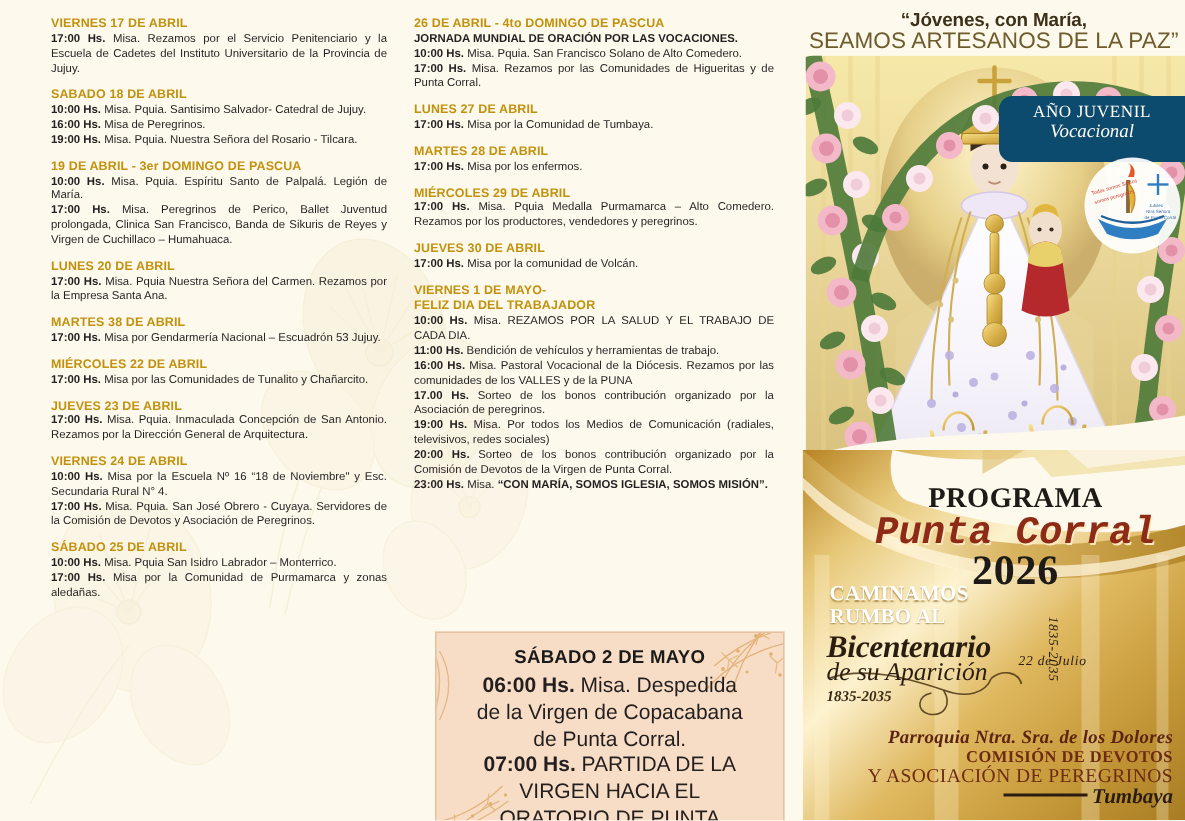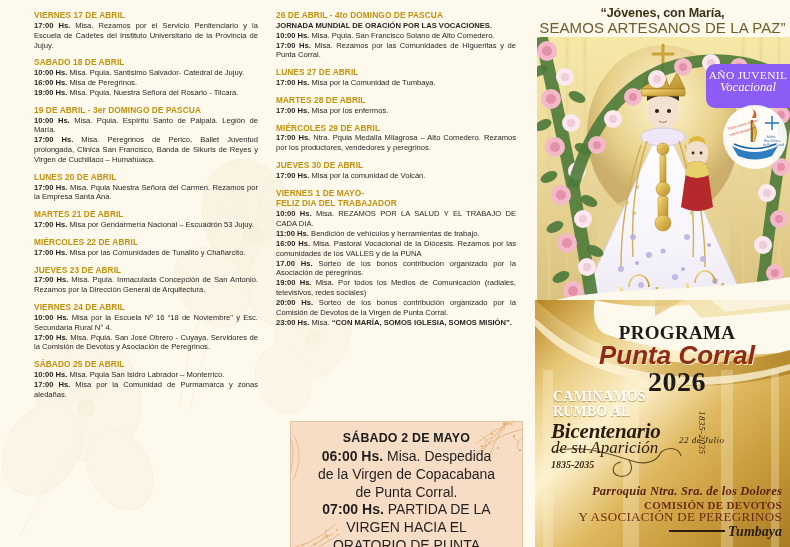--- a/index.html
+++ b/index.html
@@ -132,22 +132,22 @@
     position: absolute;
     left: 2px; top: 37px;
     width: 253px; height: 283px;
     overflow: hidden;
   }
   .photo svg { display:block; }
 
   .badge {
     position: absolute;
     right: 0px; top: 64px;
-    width: 84px; height: 44px;
-    background: #8b5cf6;
+    width: 124px; height: 44px;
+    background: #0c4a6e;
     border-radius: 9px 0 0 9px;
     color: #fffdf4;
     text-align: center;
     padding-top: 5px;
     z-index: 5;
   }
   .badge .b1 {
     font-family: "Liberation Serif", serif;
     font-size: 11.4px;
     letter-spacing: .4px;
@@ -182,21 +182,21 @@
     width: 210px;
   }
   .prog-text .p1 {
     font-family: "Liberation Serif", serif;
     font-weight: bold;
     font-size: 19px;
     color: #1d1a17;
     letter-spacing: .3px;
   }
   .prog-text .p2 {
-    font-family: Liberation Sans, sans-serif;
+    font-family: Liberation Mono, monospace;
     font-style: italic;
     font-weight: bold;
     font-size: 26px;
     color: #8d2b16;
     margin-top: -4px;
     text-shadow: 1px 1px 0 #ffe9c0;
   }
   .prog-text .p3 {
     font-family: "Liberation Serif", serif;
     font-weight: bold;
@@ -370,21 +370,21 @@
     <div class="entry"><span class="t">16:00 Hs.</span> <span>Misa de Peregrinos.</span></div>
     <div class="entry"><span class="t">19:00 Hs.</span> <span>Misa. Pquia. Nuestra Señora del Rosario - Tilcara.</span></div>
 
     <div class="day-head">19 DE ABRIL - 3er DOMINGO DE PASCUA</div>
     <div class="entry"><span class="t">10:00 Hs.</span> <span>Misa. Pquia. Espíritu Santo de Palpalá. Legión de María.</span></div>
     <div class="entry"><span class="t">17:00 Hs.</span> <span>Misa. Peregrinos de Perico, Ballet Juventud prolongada, Clinica San Francisco, Banda de Sikuris de Reyes y Virgen de Cuchillaco – Humahuaca.</span></div>
 
     <div class="day-head">LUNES 20 DE ABRIL</div>
     <div class="entry"><span class="t">17:00 Hs.</span> <span>Misa. Pquia Nuestra Señora del Carmen. Rezamos por la Empresa Santa Ana.</span></div>
 
-    <div class="day-head">MARTES 21 DE ABRIL</div>
+    <div class="day-head">MARTES 38 DE ABRIL</div>
     <div class="entry"><span class="t">17:00 Hs.</span> <span>Misa por Gendarmería Nacional – Escuadrón 53 Jujuy.</span></div>
 
     <div class="day-head">MIÉRCOLES 22 DE ABRIL</div>
     <div class="entry"><span class="t">17:00 Hs.</span> <span>Misa por las Comunidades de Tunalito y Chañarcito.</span></div>
 
     <div class="day-head">JUEVES 23 DE ABRIL</div>
     <div class="entry"><span class="t">17:00 Hs.</span> <span>Misa. Pquia. Inmaculada Concepción de San Antonio. Rezamos por la Dirección General de Arquitectura.</span></div>
 
     <div class="day-head">VIERNES 24 DE ABRIL</div>
     <div class="entry"><span class="t">10:00 Hs.</span> <span>Misa por la Escuela Nº 16 “18 de Noviembre" y Esc. Secundaria Rural N° 4.</span></div>
@@ -402,21 +402,21 @@
     <div class="entry"><span class="t">10:00 Hs.</span> <span>Misa. Pquia. San Francisco Solano de Alto Comedero.</span></div>
     <div class="entry"><span class="t">17:00 Hs.</span> <span>Misa. Rezamos por las Comunidades de Higueritas y de Punta Corral.</span></div>
 
     <div class="day-head">LUNES 27 DE ABRIL</div>
     <div class="entry"><span class="t">17:00 Hs.</span> <span>Misa por la Comunidad de Tumbaya.</span></div>
 
     <div class="day-head">MARTES 28 DE ABRIL</div>
     <div class="entry"><span class="t">17:00 Hs.</span> <span>Misa por los enfermos.</span></div>
 
     <div class="day-head">MIÉRCOLES 29 DE ABRIL</div>
-    <div class="entry"><span class="t">17:00 Hs.</span> <span>Ntra. Pquia Medalla Milagrosa – Alto Comedero. Rezamos por los productores, vendedores y peregrinos.</span></div>
+    <div class="entry"><span class="t">17:00 Hs.</span> <span>Misa. Pquia Medalla Purmamarca – Alto Comedero. Rezamos por los productores, vendedores y peregrinos.</span></div>
 
     <div class="day-head">JUEVES 30 DE ABRIL</div>
     <div class="entry"><span class="t">17:00 Hs.</span> <span>Misa por la comunidad de Volcán.</span></div>
 
     <div class="day-head">VIERNES 1 DE MAYO-</div>
     <div class="day-head tight">FELIZ DIA DEL TRABAJADOR</div>
     <div class="entry"><span class="t">10:00 Hs.</span> <span>Misa. REZAMOS POR LA SALUD Y EL TRABAJO DE CADA DIA.</span></div>
     <div class="entry"><span class="t">11:00 Hs.</span> <span>Bendición de vehículos y herramientas de trabajo.</span></div>
     <div class="entry"><span class="t">16:00 Hs.</span> <span>Misa. Pastoral Vocacional de la Diócesis. Rezamos por las comunidades de los VALLES y de la PUNA</span></div>
     <div class="entry"><span class="t">17.00 Hs.</span> <span>Sorteo de los bonos contribución organizado por la Asociación de peregrinos.</span></div>

